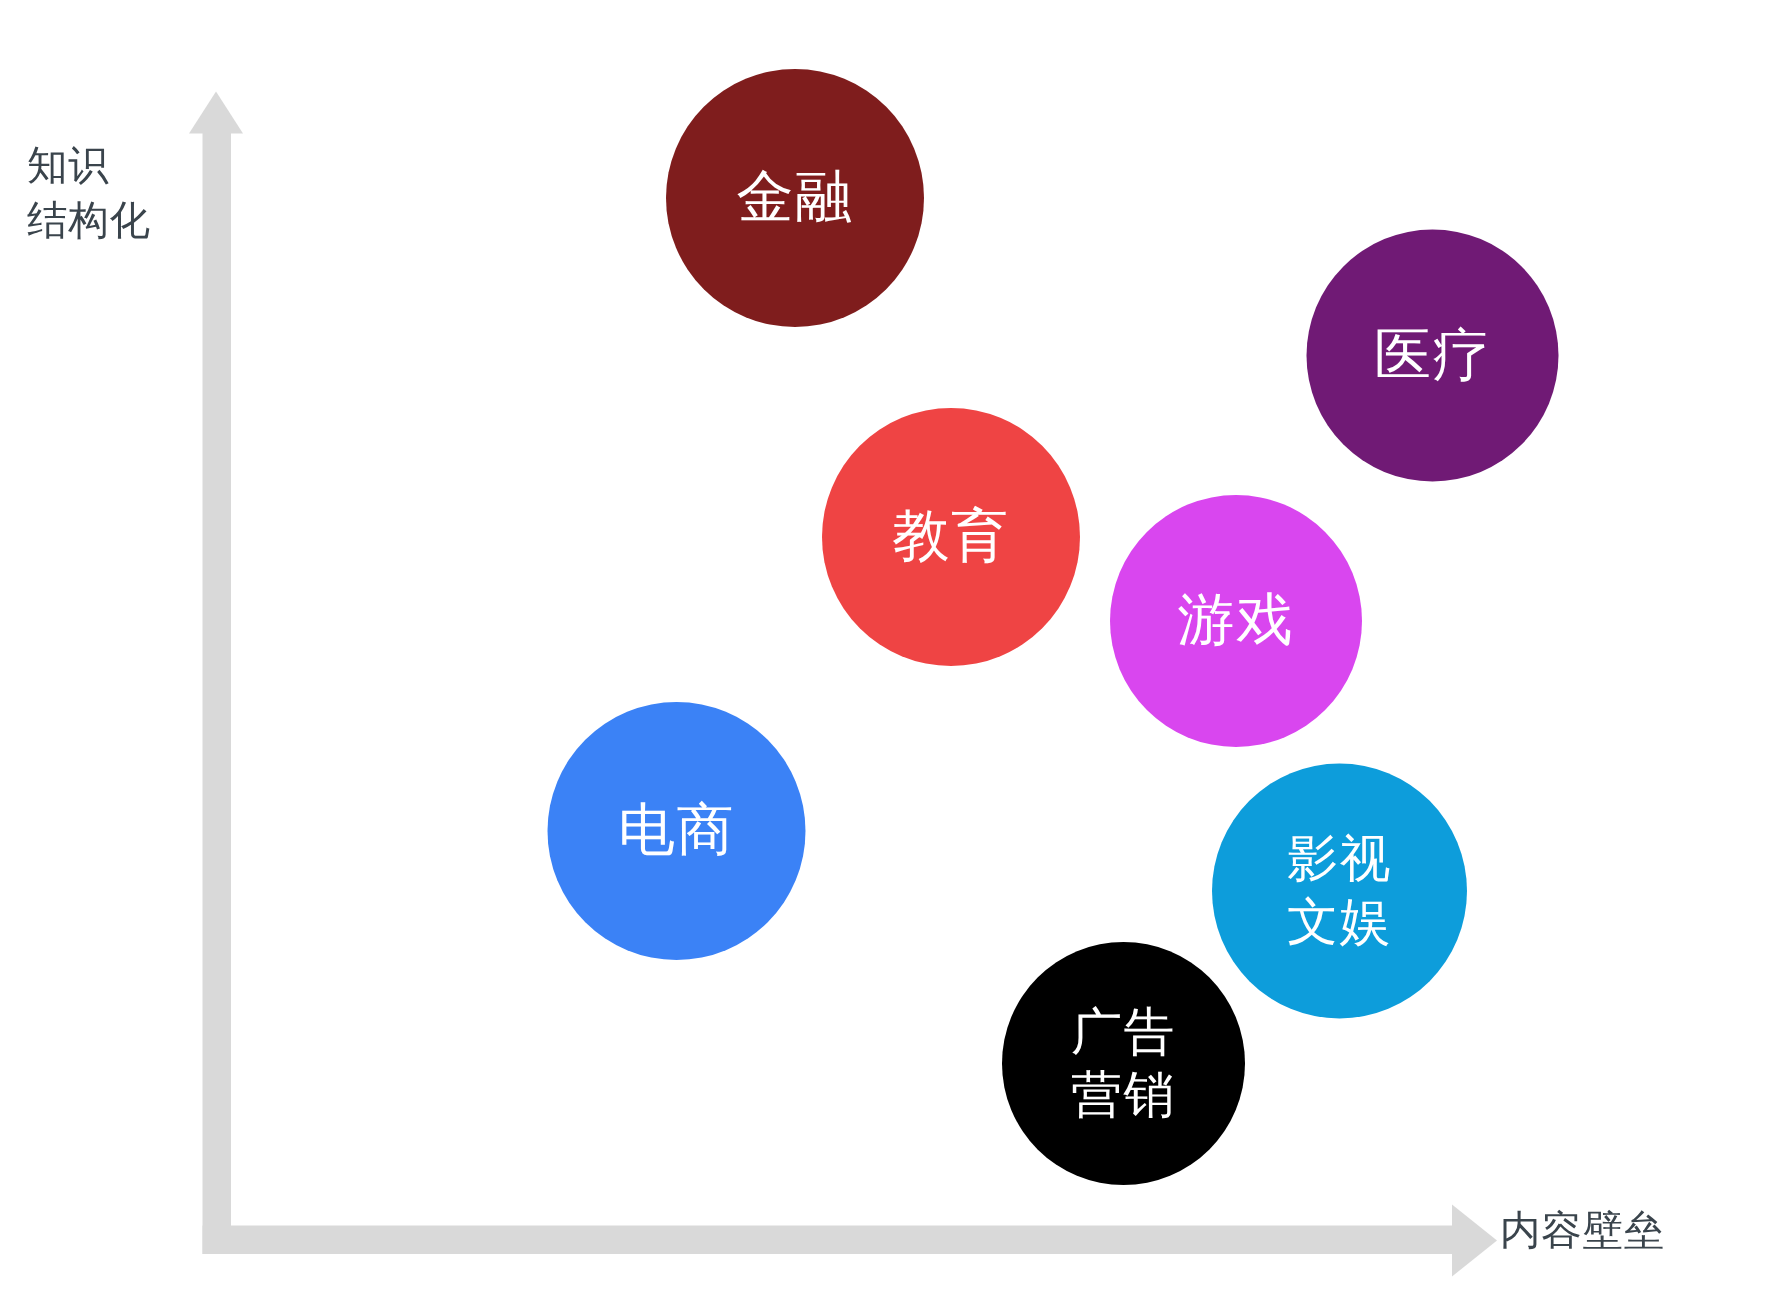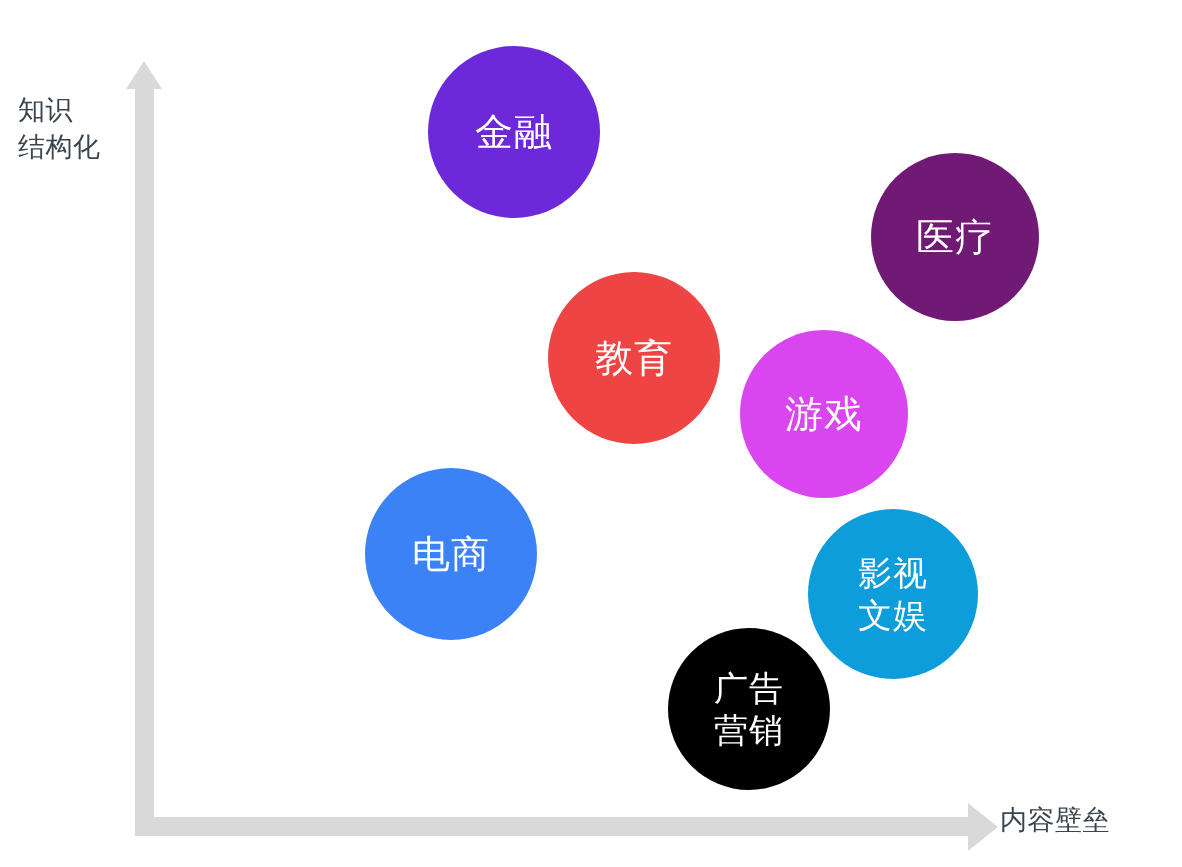--- a/index.html
+++ b/index.html
@@ -120,21 +120,21 @@
   <div id="y-axis-head"></div>
 
   <div class="axis-arrow" id="x-axis-shaft"></div>
   <div id="x-axis-head"></div>
 
   <div class="axis-label" id="y-axis-label">知识
 结构化</div>
   <div class="axis-label" id="x-axis-label">内容壁垒</div>
 
   <div id="bubble-layer">
-      <div class="bubble" style="left: 428px; top: 46px; width: 172px; height: 172px; background: #6d28d9;">
+      <div class="bubble" style="left: 444px; top: 46px; width: 172px; height: 172px; background: #7f1d1d;">
         <div class="bubble-label">金融</div>
       </div>
       <div class="bubble" style="left: 871px; top: 153px; width: 168px; height: 168px; background: #701a75;">
         <div class="bubble-label">医疗</div>
       </div>
       <div class="bubble" style="left: 548px; top: 272px; width: 172px; height: 172px; background: #ef4444;">
         <div class="bubble-label">教育</div>
       </div>
       <div class="bubble" style="left: 740px; top: 330px; width: 168px; height: 168px; background: #d946ef;">
         <div class="bubble-label">游戏</div>

